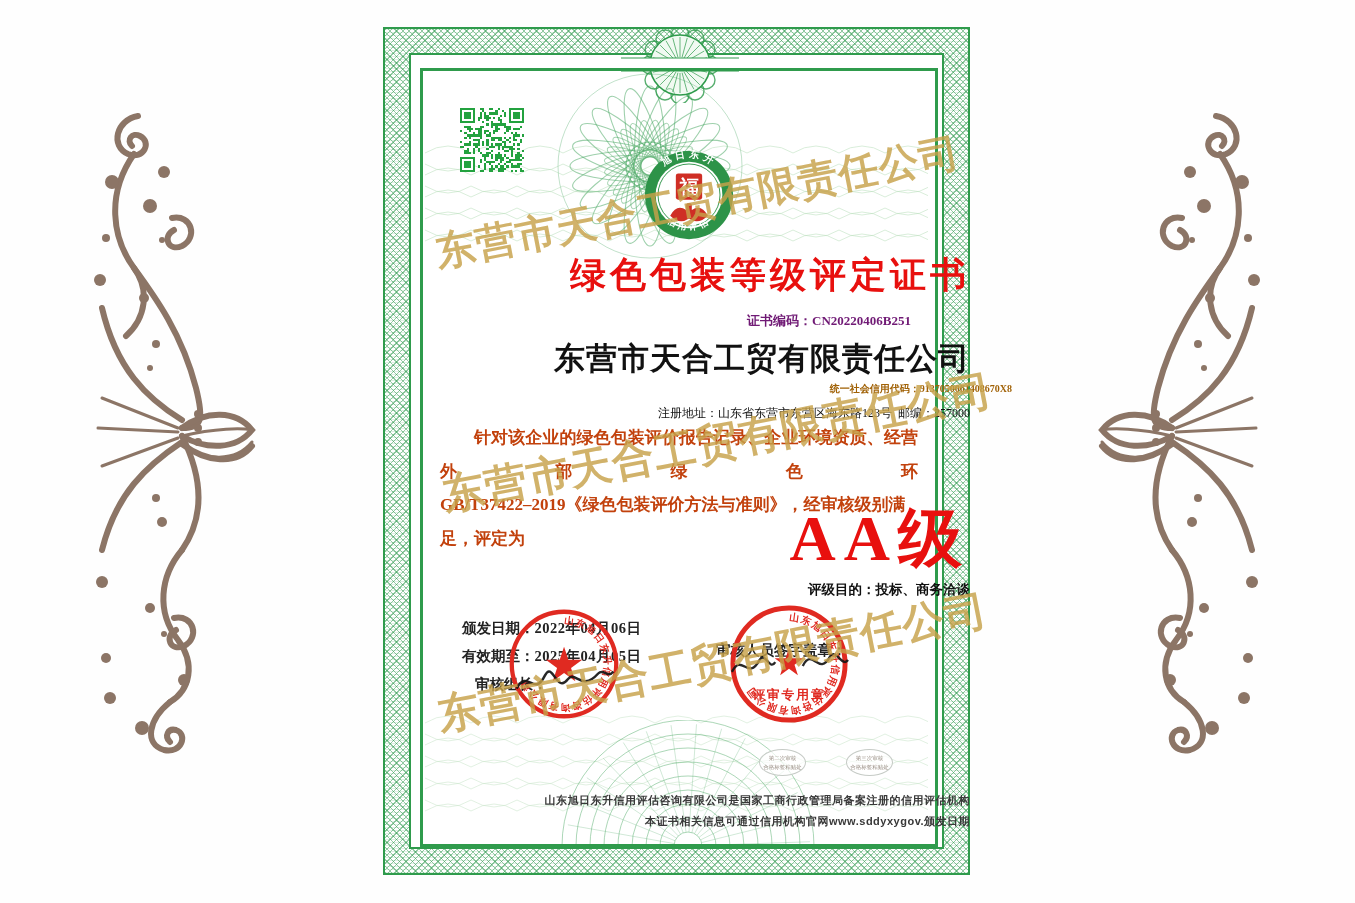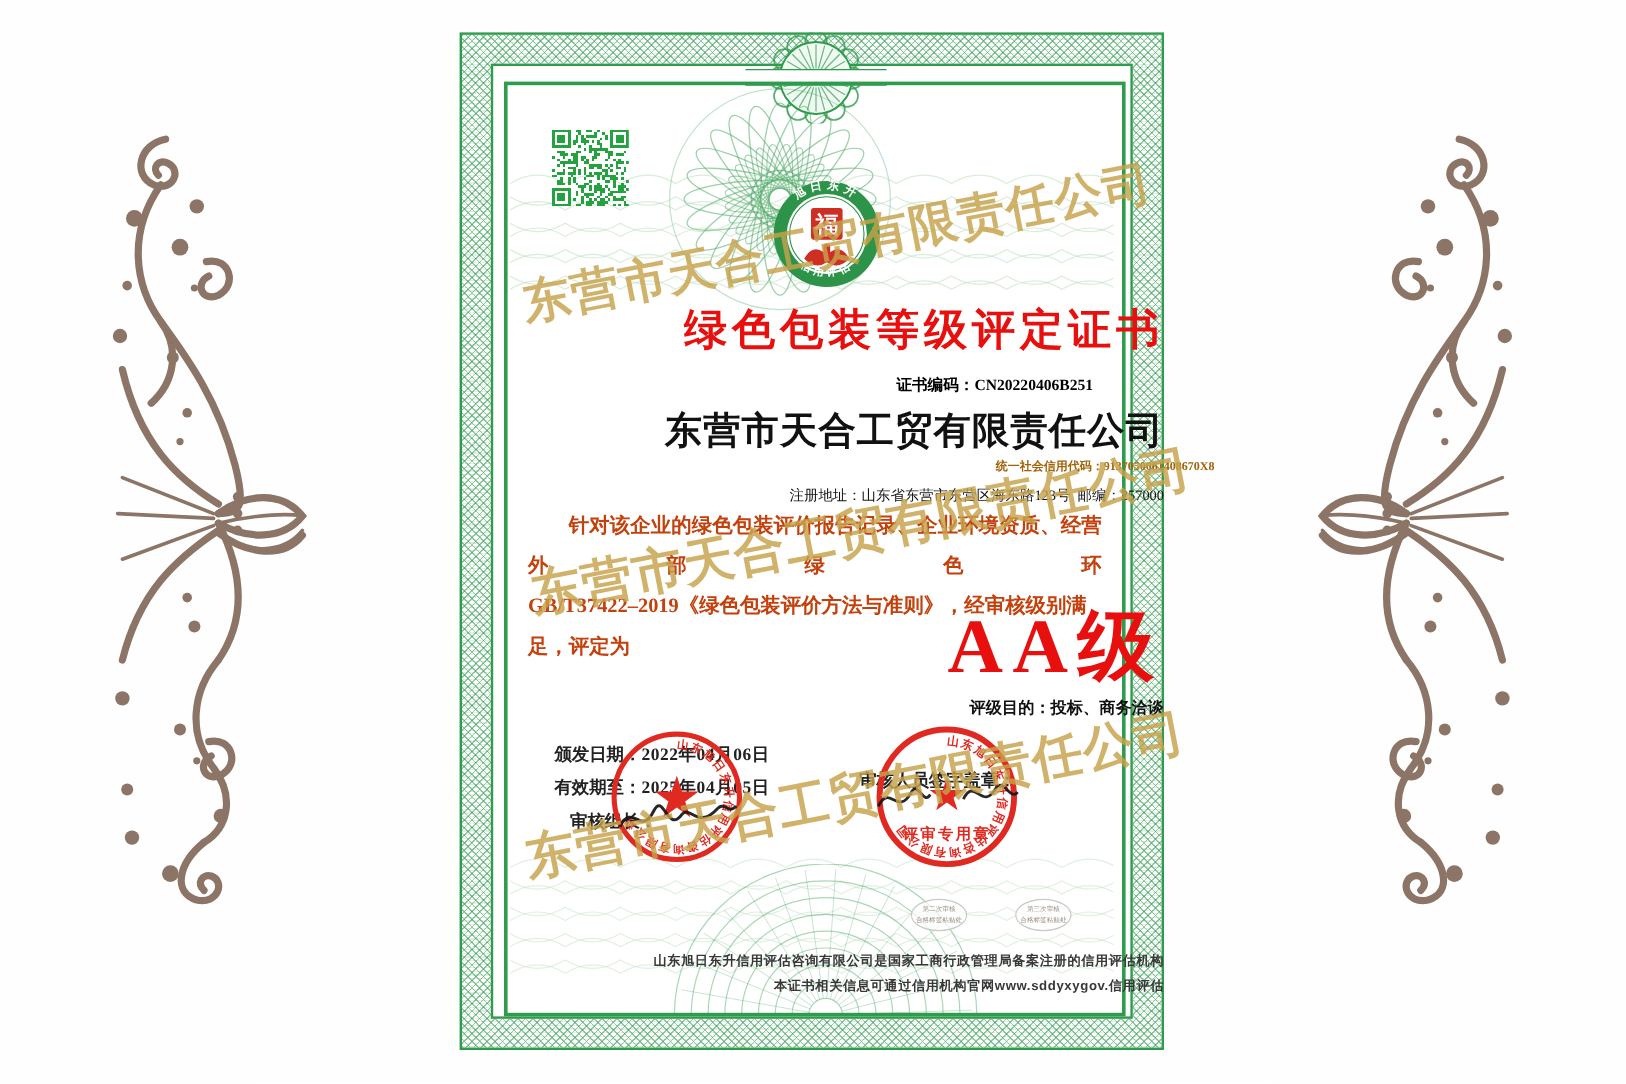--- a/index.html
+++ b/index.html
@@ -21,21 +21,21 @@
       repeating-linear-gradient(-45deg, rgba(40,150,72,.50) 0 1px, transparent 1px 4.5px),
       repeating-linear-gradient(0deg, rgba(40,150,72,.15) 0 1px, transparent 1px 3px),
       #fff; }
   .band-mask { position:absolute; inset:26px; background:#fff; border:2px solid #2f9b4c; }
   .inner-border { position:absolute; left:37px; top:41px; right:32px; bottom:28px; border:3px solid #2f9b4c; }
 
   .serif { font-family:"Liberation Serif","DejaVu Serif",serif; }
   .ctr { width:100%; text-align:right; }
 
   .title { top:224px; font-size:36px; font-weight:700; color:#e8100e; letter-spacing:4px; }
-  .certno { left:364px; top:285px; font-size:13px; font-weight:700; color:#000000; white-space:nowrap; }
+  .certno { left:364px; top:285px; font-size:13px; font-weight:700; color:#701a75; white-space:nowrap; }
   .company { top:311px; font-size:31px; font-weight:700; color:#111; letter-spacing:1px; }
   .credit { top:355px; font-size:10px; font-weight:700; color:#a16207;margin-left:42px; }
   .addr { top:378px; font-size:12px; font-weight:400; color:#111; }
   .body-text { left:57px; top:394px; width:478px; font-size:17px; font-weight:700; color:#c2410c; line-height:33.5px; }
   .body-text .jl { text-align:justify; text-align-last:justify; }
   .body-text .l1 { text-indent:34px; }
   .grade { top:468px; font-size:64px; font-weight:700; color:#e8100e; letter-spacing:8px; }
   .purpose { top:554px; font-size:13.5px; font-weight:700; color:#111; }
 
   .inforow { font-size:14.5px; font-weight:700; color:#222; white-space:nowrap; }
@@ -638,19 +638,19 @@
     <div class="abs oval z3" style="left:376px; top:722px;">
       <span>第二次审核</span>
       <span>合格标签粘贴处</span>
     </div>
     <div class="abs oval z3" style="left:463px; top:722px;">
       <span>第三次审核</span>
       <span>合格标签粘贴处</span>
     </div>
 
     <div class="abs ctr footer-line z3" style="top:766px;">山东旭日东升信用评估咨询有限公司是国家工商行政管理局备案注册的信用评估机构</div>
-    <div class="abs ctr footer-line z3" style="top:787px;">本证书相关信息可通过信用机构官网www.sddyxygov.信用评估</div>
+    <div class="abs ctr footer-line z3" style="top:787px;">本证书相关信息可通过信用机构官网www.sddyxygov.颁发日期</div>
 
     <span class="wm" style="left:48px; top:148px; font-size:40px;">东营市天合工贸有限责任公司</span>
     <span class="wm" style="left:55px; top:388px; font-size:42px;">东营市天合工贸有限责任公司</span>
     <span class="wm" style="left:50px; top:608px; font-size:42px;">东营市天合工贸有限责任公司</span>
   </div>
 </div>
 
 </body></html>

